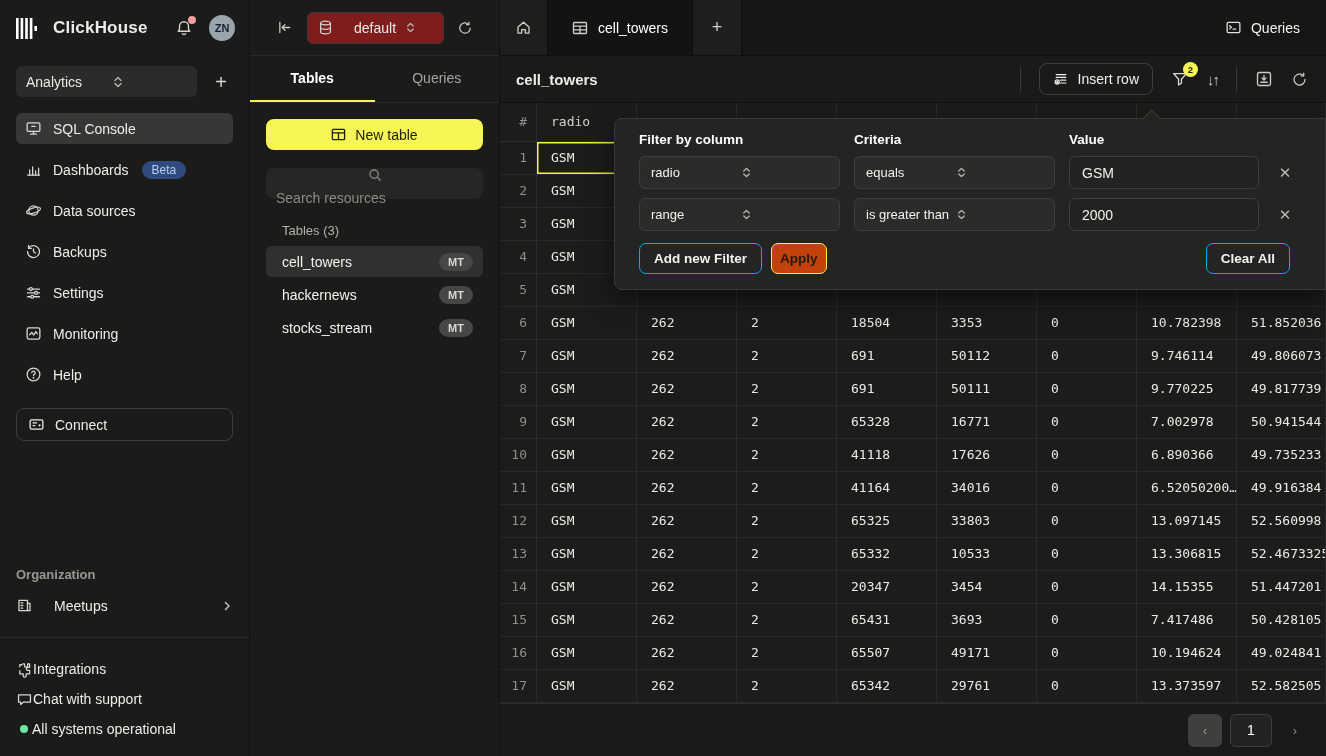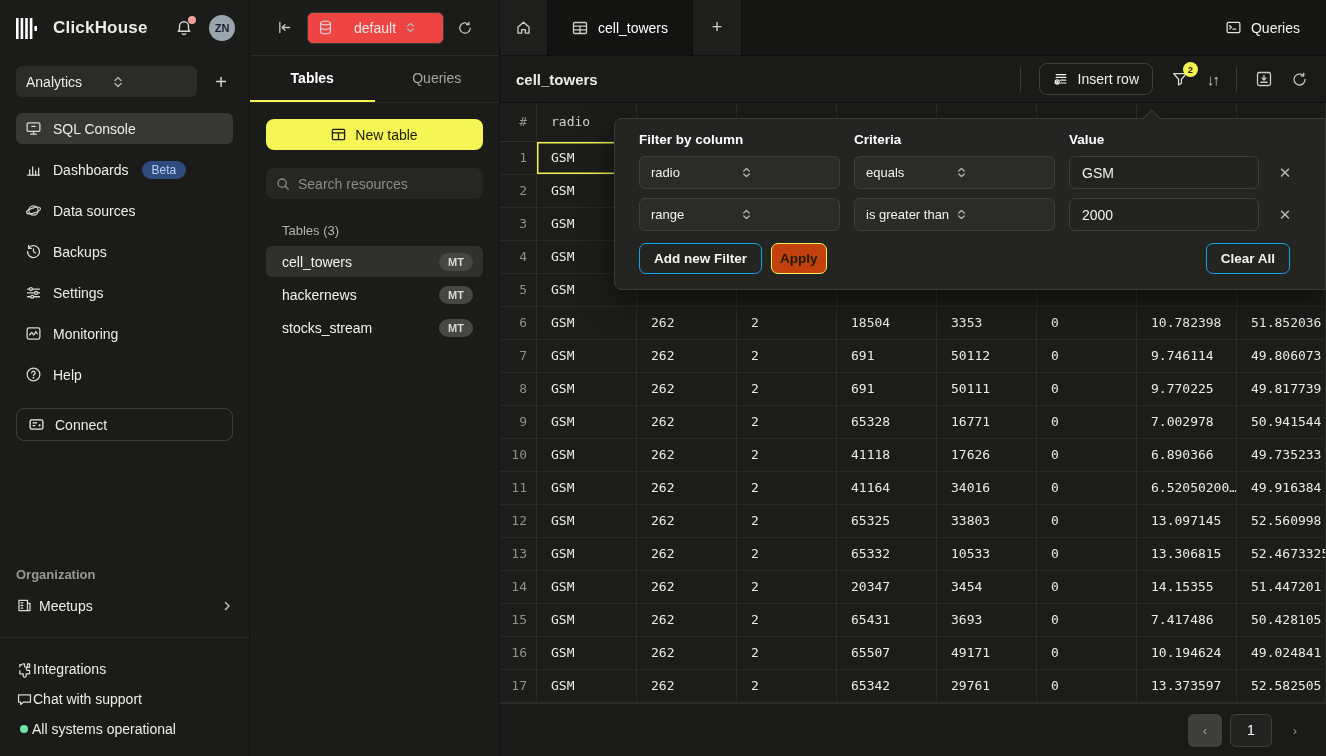--- a/index.html
+++ b/index.html
@@ -20,37 +20,37 @@
   .org-select span { flex:1; }
   .plus-btn { background:none; border:none; color:#d5d5d3; font-size:20px; line-height:1; cursor:pointer; padding:2px 6px; }
   .nav { padding:12px 16px 0 16px; display:flex; flex-direction:column; gap:10px; }
   .nav-item { height:31px; display:flex; align-items:center; gap:11px; padding:0 9px; border-radius:6px; color:#ededeb; cursor:pointer; }
   .nav-item .ico { color:#d8d8d6; display:flex; }
   .nav-item.active { background:#373735; }
   .beta-badge { background:#2f4b7d; color:#b7d0f8; font-size:12px; padding:2px 10px; border-radius:11px; margin-left:2px; }
   .connect-btn { margin:18px 16px 0 16px; height:33px; border:1px solid #3d3d3b; border-radius:8px; background:none; color:#ededeb; font-size:14px; display:flex; align-items:center; gap:10px; padding:0 11px; cursor:pointer; }
   .sb-bottom { margin-top:auto; padding-bottom:12px; }
   .org-label { color:#989896; font-size:13px; font-weight:600; padding:0 16px; margin-bottom:8px; }
-  .meetups { margin:0 16px; padding:0 0; height:31px; display:flex; align-items:center; gap:6px; color:#ededeb; cursor:pointer;justify-content:flex-end; }
+  .meetups { margin:0 16px; padding:0 0; height:31px; display:flex; align-items:center; gap:21px; color:#ededeb; cursor:pointer;justify-content:flex-end; }
   .meetups .chev { margin-left:auto; color:#b5b5b3; }
   .sb-divider { border-top:1px solid #2b2b29; margin:16px 0 16px 0; }
   .foot-item { height:30px; display:flex; align-items:center; padding:0 16px; color:#ededeb; cursor:pointer; }
   .status-dot { width:8px; height:8px; border-radius:50%; background:#6ee7a3; margin:0 4px; }
 
   
   .explorer { width:250px; background:#1b1b19; display:flex; flex-direction:column; border-right:1px solid #101010; }
   .ex-top { height:56px; display:flex; align-items:center; padding:0 26px; border-bottom:1px solid #2a2a28; }
-  .db-select { height:32px; width:137px; margin:0 auto; background:#ef4444; border:1px solid #3a3a38; border-radius:6px; display:flex; align-items:center; gap:8px; padding:0 10px; cursor:pointer; }
+  .db-select { height:32px; width:137px; margin:0 auto; background:#7f1d1d; border:1px solid #3a3a38; border-radius:6px; display:flex; align-items:center; gap:8px; padding:0 10px; cursor:pointer; }
   .db-select span { flex:1; }
   .icon-btn { background:none; border:none; color:#c9c9c7; cursor:pointer; display:flex; padding:0; }
   .ex-tabs { height:47px; display:flex; border-bottom:1px solid #2a2a28; }
   .ex-tab { flex:1; display:flex; align-items:center; justify-content:center; color:#a5a5a3; font-size:14px; cursor:pointer; border-bottom:2px solid transparent; }
   .ex-tab.active { color:#fff; font-weight:600; border-bottom-color:#f5f556; }
   .new-table-btn { margin:16px 16px 0 16px; height:31px; background:#f5f556; color:#1d1d08; border:none; border-radius:8px; font-size:14px; font-weight:500; display:flex; align-items:center; justify-content:center; gap:9px; cursor:pointer; }
-  .search-box { margin:18px 16px 0 16px; height:31px; background:#262624; border-radius:8px; display:flex; align-items:center; gap:8px; padding:0 10px; color:#8b8b89; }
+  .search-box { margin:18px 16px 0 16px; height:31px; background:#262624; border-radius:8px; display:flex; align-items:center; gap:8px; padding:0 10px; color:#8b8b89;flex-direction:column; }
   .search-box input { background:none; border:none; outline:none; color:#d5d5d3; font-size:14px; width:100%; font-family:"Liberation Sans",sans-serif; }
   .search-box input::placeholder { color:#8b8b89; }
   .section-label { color:#b2b2b0; font-size:13px; margin:24px 16px 8px 32px; }
   .tables-list { padding:0 16px; display:flex; flex-direction:column; gap:2px; }
   .tbl-item { height:31px; display:flex; align-items:center; border-radius:6px; padding:0 10px 0 16px; cursor:pointer; }
   .tbl-item.active { background:#30302e; }
   .tbl-name { flex:1; font-size:14px; color:#f2f2f0; }
   .mt-badge { background:#464644; color:#d8d8d6; font-size:11px; font-weight:600; padding:3px 9px; border-radius:10px; }
 
   

